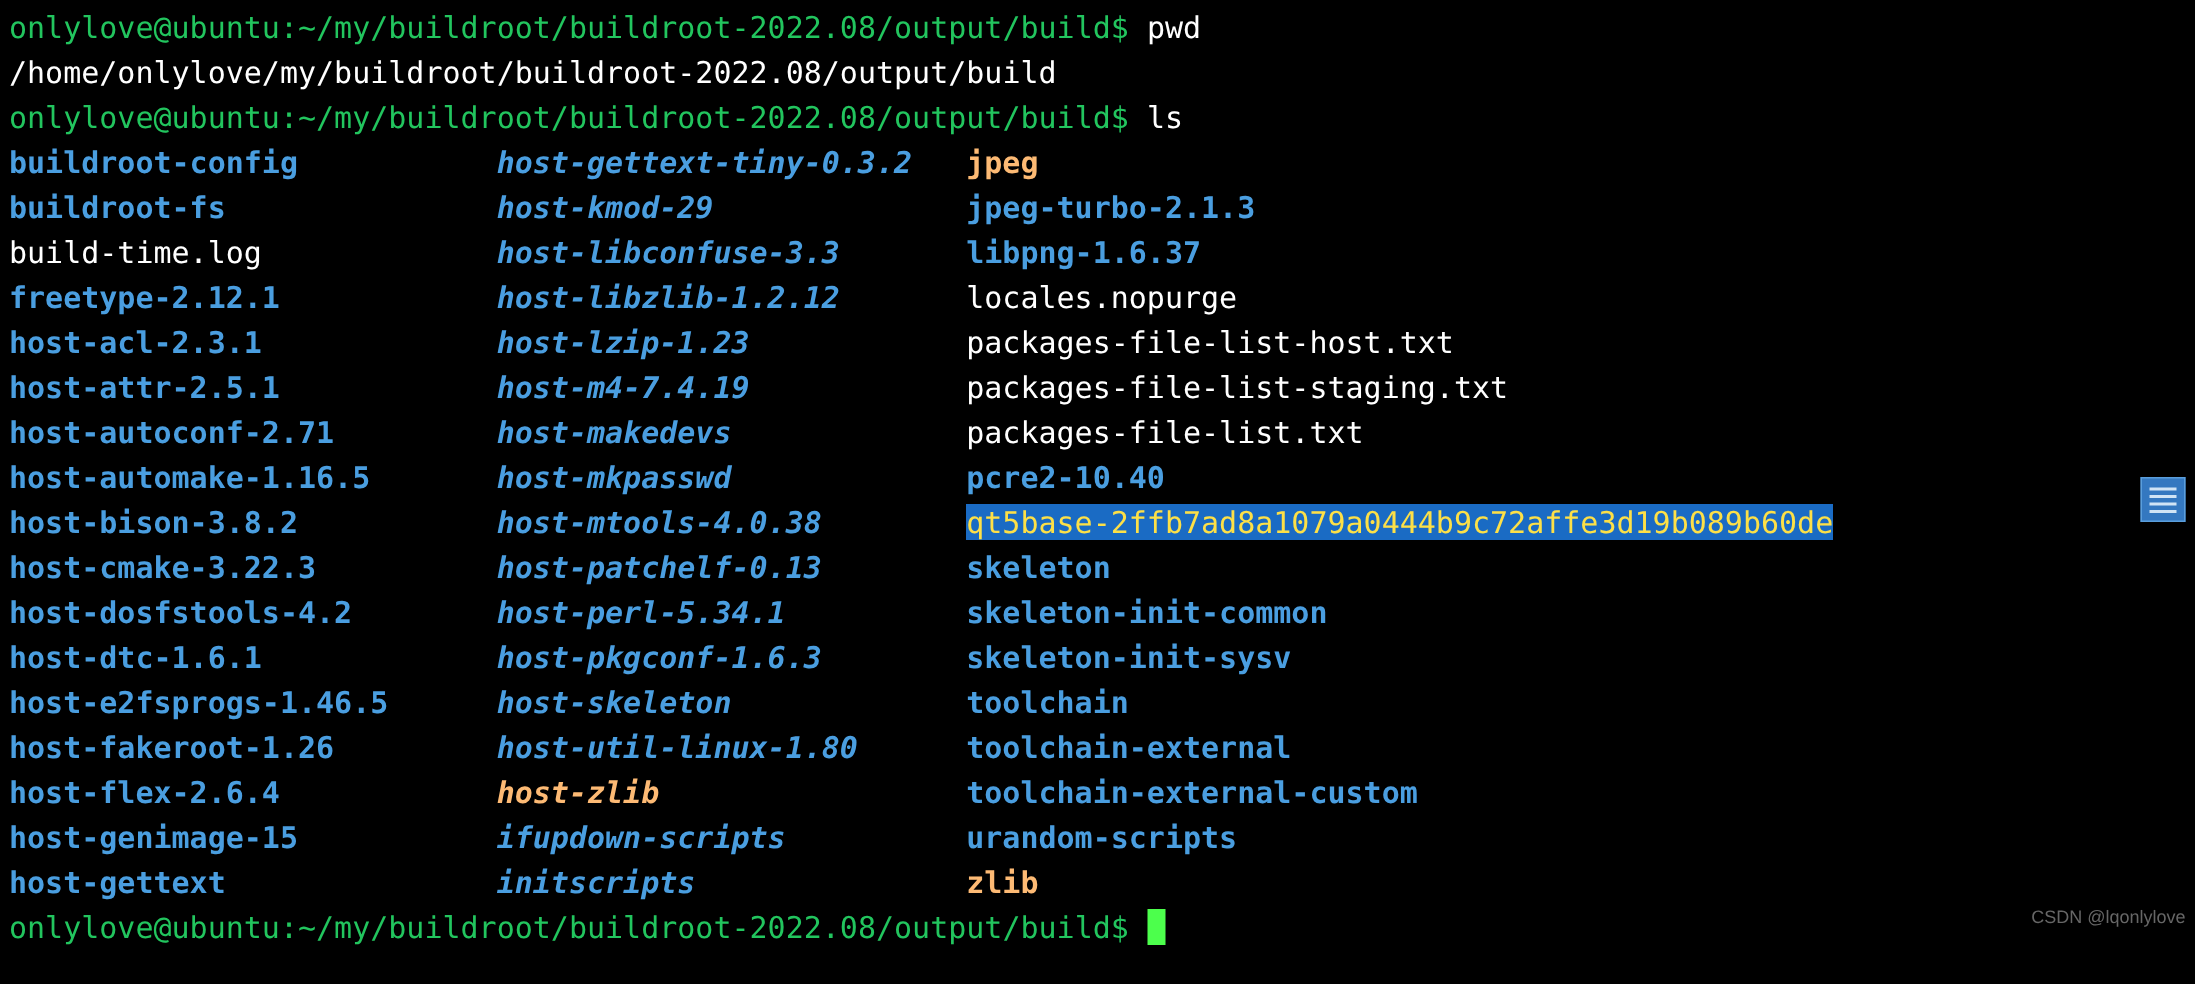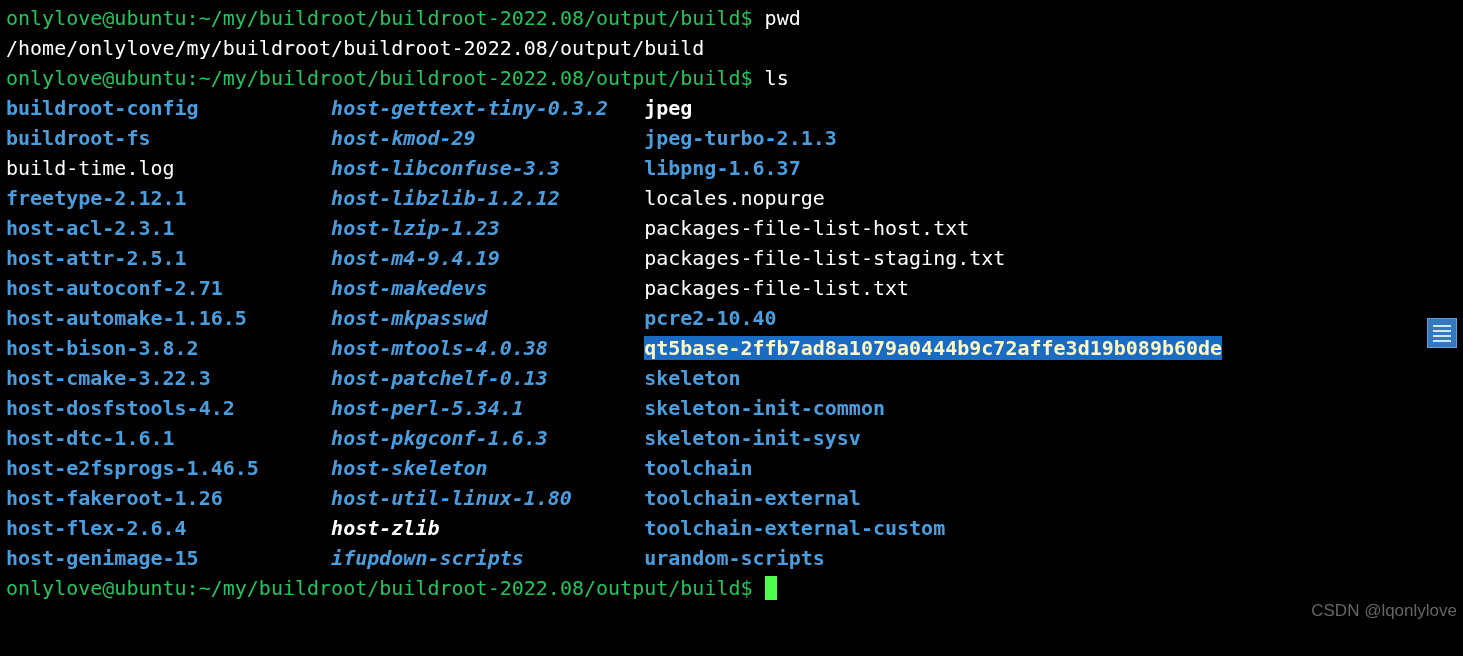--- a/index.html
+++ b/index.html
@@ -16,32 +16,32 @@
       position: relative;
       overflow: hidden;
     }
     .line {
       white-space: pre;
     }
     .prompt-user { color: #22c55e; }
     .cmd { color: #fff; }
     .dir { color: #4a9ee0; font-weight: bold; }
     .file { color: #ffffff; margin-top: 48px; }
-    .ln { color: #ffffff; font-weight: bold; }
+    .ln { color: #fdba74; font-weight: bold; }
     .sel {
       background: #1a6bc4;
-      color: #fef9c3;
-      font-weight: bold;
+      color: #fde047;
+      font-weight: normal;
     }
     .watermark {
       position: absolute;
       right: 6px;
       bottom: 30px;
       color: #666;
-      font-size: 17px;
+      font-size: 12px;
       font-family: sans-serif;
     }
     .menu-icon {
       position: absolute;
       right: 6px;
       top: 318px;
       width: 28px;
       height: 28px;
       background: #3478c0;
       border: 1px solid #5a9edc;
@@ -73,31 +73,32 @@
 <div>
   <div class="line"><span class="prompt-user">onlylove@ubuntu:~/my/buildroot/buildroot-2022.08/output/build$ </span><span class="cmd">pwd</span></div>
   <div class="line">/home/onlylove/my/buildroot/buildroot-2022.08/output/build</div>
   <div class="line"><span class="prompt-user">onlylove@ubuntu:~/my/buildroot/buildroot-2022.08/output/build$ </span><span class="cmd">ls</span></div>
   <div id="ls-out">
       <div class="line"><span class="col c1"><span class="dir">buildroot-config</span></span><span class="col c2"><span class="dir">host-gettext-tiny-0.3.2</span></span><span class="col c3"><span class="ln">jpeg</span></span></div>
       <div class="line"><span class="col c1"><span class="dir">buildroot-fs</span></span><span class="col c2"><span class="dir">host-kmod-29</span></span><span class="col c3"><span class="dir">jpeg-turbo-2.1.3</span></span></div>
       <div class="line"><span class="col c1"><span class="file">build-time.log</span></span><span class="col c2"><span class="dir">host-libconfuse-3.3</span></span><span class="col c3"><span class="dir">libpng-1.6.37</span></span></div>
       <div class="line"><span class="col c1"><span class="dir">freetype-2.12.1</span></span><span class="col c2"><span class="dir">host-libzlib-1.2.12</span></span><span class="col c3"><span class="file">locales.nopurge</span></span></div>
       <div class="line"><span class="col c1"><span class="dir">host-acl-2.3.1</span></span><span class="col c2"><span class="dir">host-lzip-1.23</span></span><span class="col c3"><span class="file">packages-file-list-host.txt</span></span></div>
-      <div class="line"><span class="col c1"><span class="dir">host-attr-2.5.1</span></span><span class="col c2"><span class="dir">host-m4-9.4.19</span></span><span class="col c3"><span class="file">packages-file-list-staging.txt</span></span></div>
+      <div class="line"><span class="col c1"><span class="dir">host-attr-2.5.1</span></span><span class="col c2"><span class="dir">host-m4-7.4.19</span></span><span class="col c3"><span class="file">packages-file-list-staging.txt</span></span></div>
       <div class="line"><span class="col c1"><span class="dir">host-autoconf-2.71</span></span><span class="col c2"><span class="dir">host-makedevs</span></span><span class="col c3"><span class="file">packages-file-list.txt</span></span></div>
       <div class="line"><span class="col c1"><span class="dir">host-automake-1.16.5</span></span><span class="col c2"><span class="dir">host-mkpasswd</span></span><span class="col c3"><span class="dir">pcre2-10.40</span></span></div>
       <div class="line"><span class="col c1"><span class="dir">host-bison-3.8.2</span></span><span class="col c2"><span class="dir">host-mtools-4.0.38</span></span><span class="col c3"><span class="sel">qt5base-2ffb7ad8a1079a0444b9c72affe3d19b089b60de</span></span></div>
       <div class="line"><span class="col c1"><span class="dir">host-cmake-3.22.3</span></span><span class="col c2"><span class="dir">host-patchelf-0.13</span></span><span class="col c3"><span class="dir">skeleton</span></span></div>
       <div class="line"><span class="col c1"><span class="dir">host-dosfstools-4.2</span></span><span class="col c2"><span class="dir">host-perl-5.34.1</span></span><span class="col c3"><span class="dir">skeleton-init-common</span></span></div>
       <div class="line"><span class="col c1"><span class="dir">host-dtc-1.6.1</span></span><span class="col c2"><span class="dir">host-pkgconf-1.6.3</span></span><span class="col c3"><span class="dir">skeleton-init-sysv</span></span></div>
       <div class="line"><span class="col c1"><span class="dir">host-e2fsprogs-1.46.5</span></span><span class="col c2"><span class="dir">host-skeleton</span></span><span class="col c3"><span class="dir">toolchain</span></span></div>
       <div class="line"><span class="col c1"><span class="dir">host-fakeroot-1.26</span></span><span class="col c2"><span class="dir">host-util-linux-1.80</span></span><span class="col c3"><span class="dir">toolchain-external</span></span></div>
       <div class="line"><span class="col c1"><span class="dir">host-flex-2.6.4</span></span><span class="col c2"><span class="ln">host-zlib</span></span><span class="col c3"><span class="dir">toolchain-external-custom</span></span></div>
       <div class="line"><span class="col c1"><span class="dir">host-genimage-15</span></span><span class="col c2"><span class="dir">ifupdown-scripts</span></span><span class="col c3"><span class="dir">urandom-scripts</span></span></div>
+      <div class="line"><span class="col c1"><span class="dir">host-gettext</span></span><span class="col c2"><span class="dir">initscripts</span></span><span class="col c3"><span class="ln">zlib</span></span></div>
     </div>
   <div class="line"><span class="prompt-user">onlylove@ubuntu:~/my/buildroot/buildroot-2022.08/output/build$ </span><span class="cursor"></span></div>
 </div>
 
 <div class="menu-icon">
   <div class="bar"></div>
     <div class="bar"></div>
     <div class="bar"></div>
     <div class="bar"></div>
 </div>

